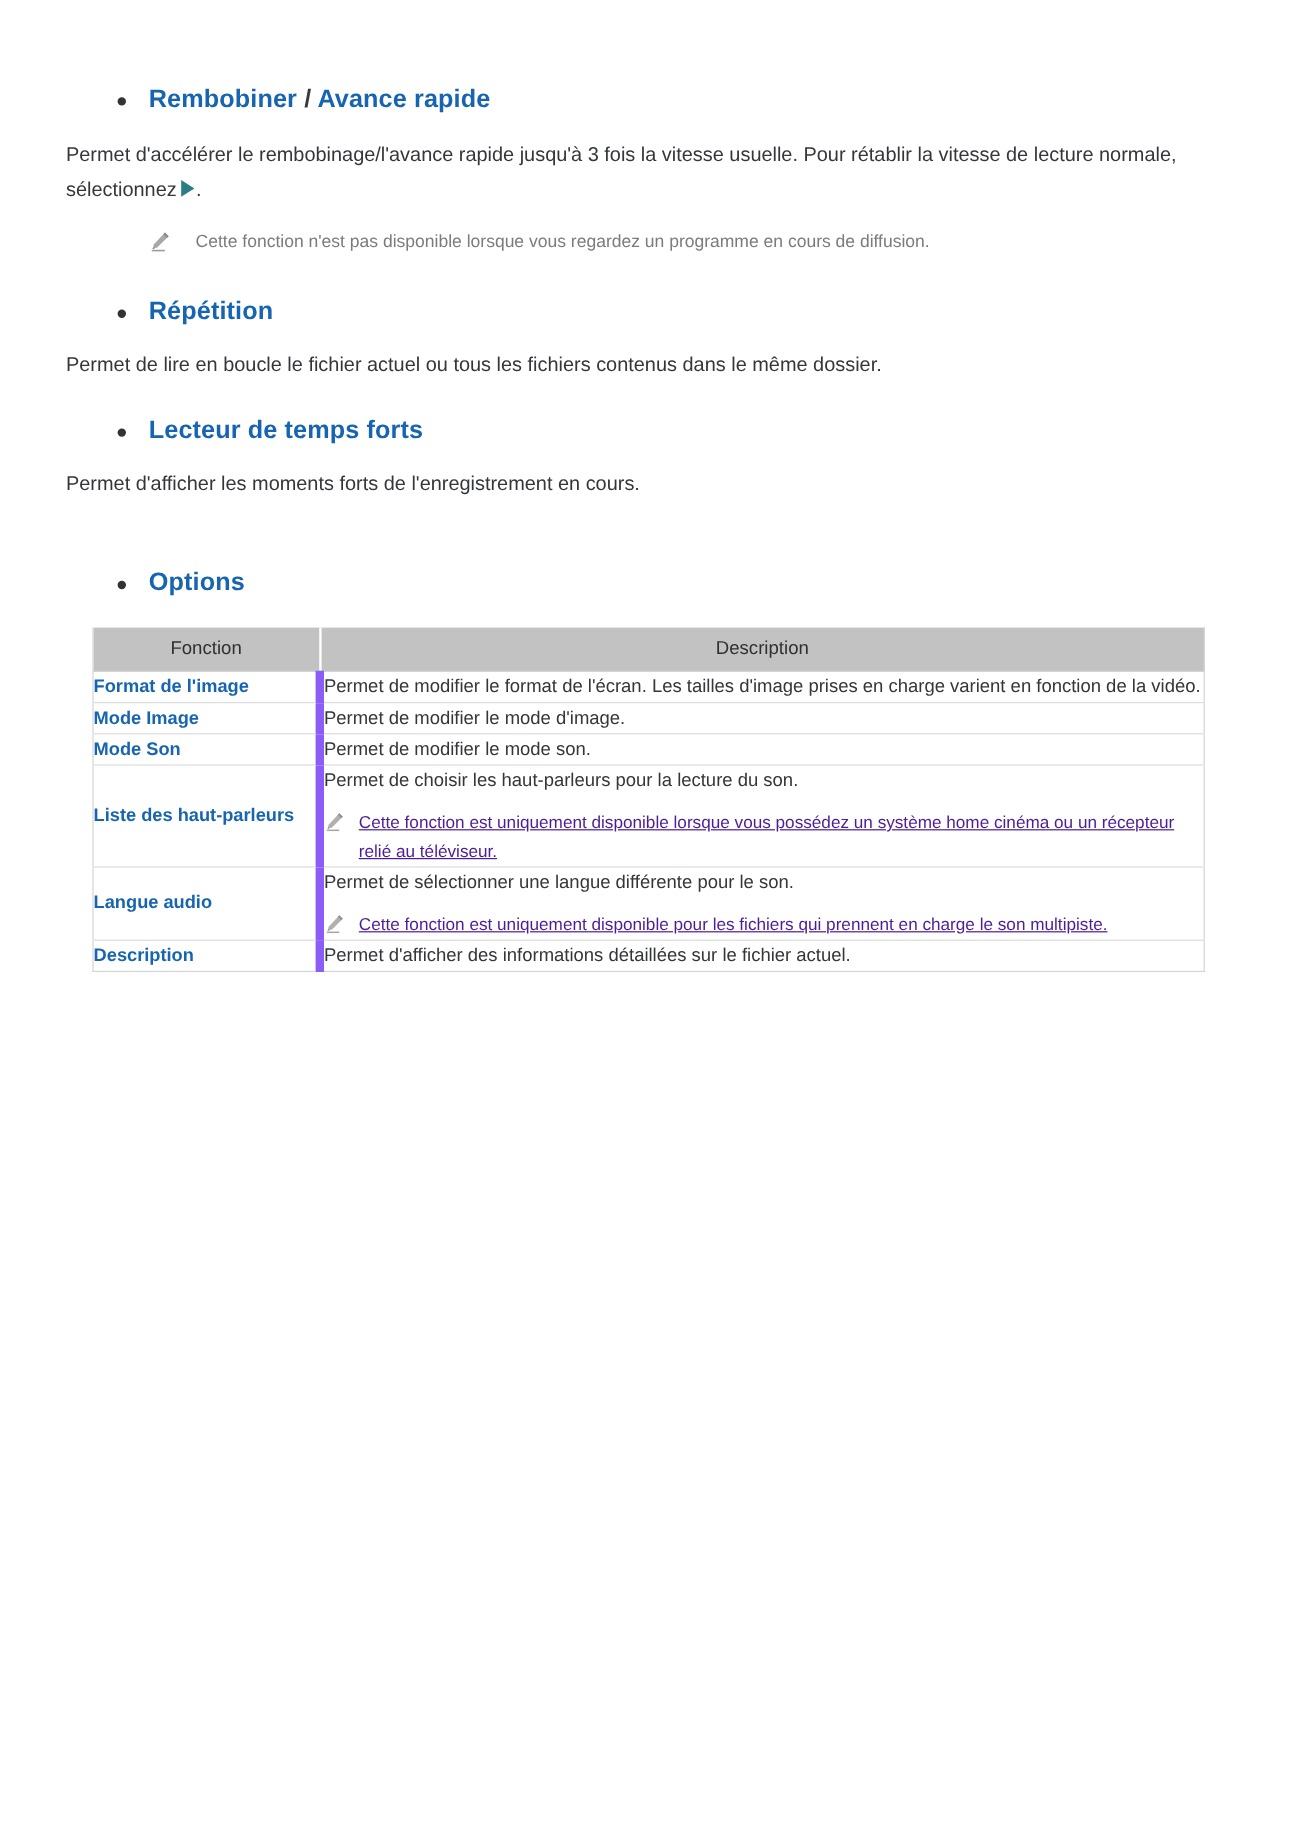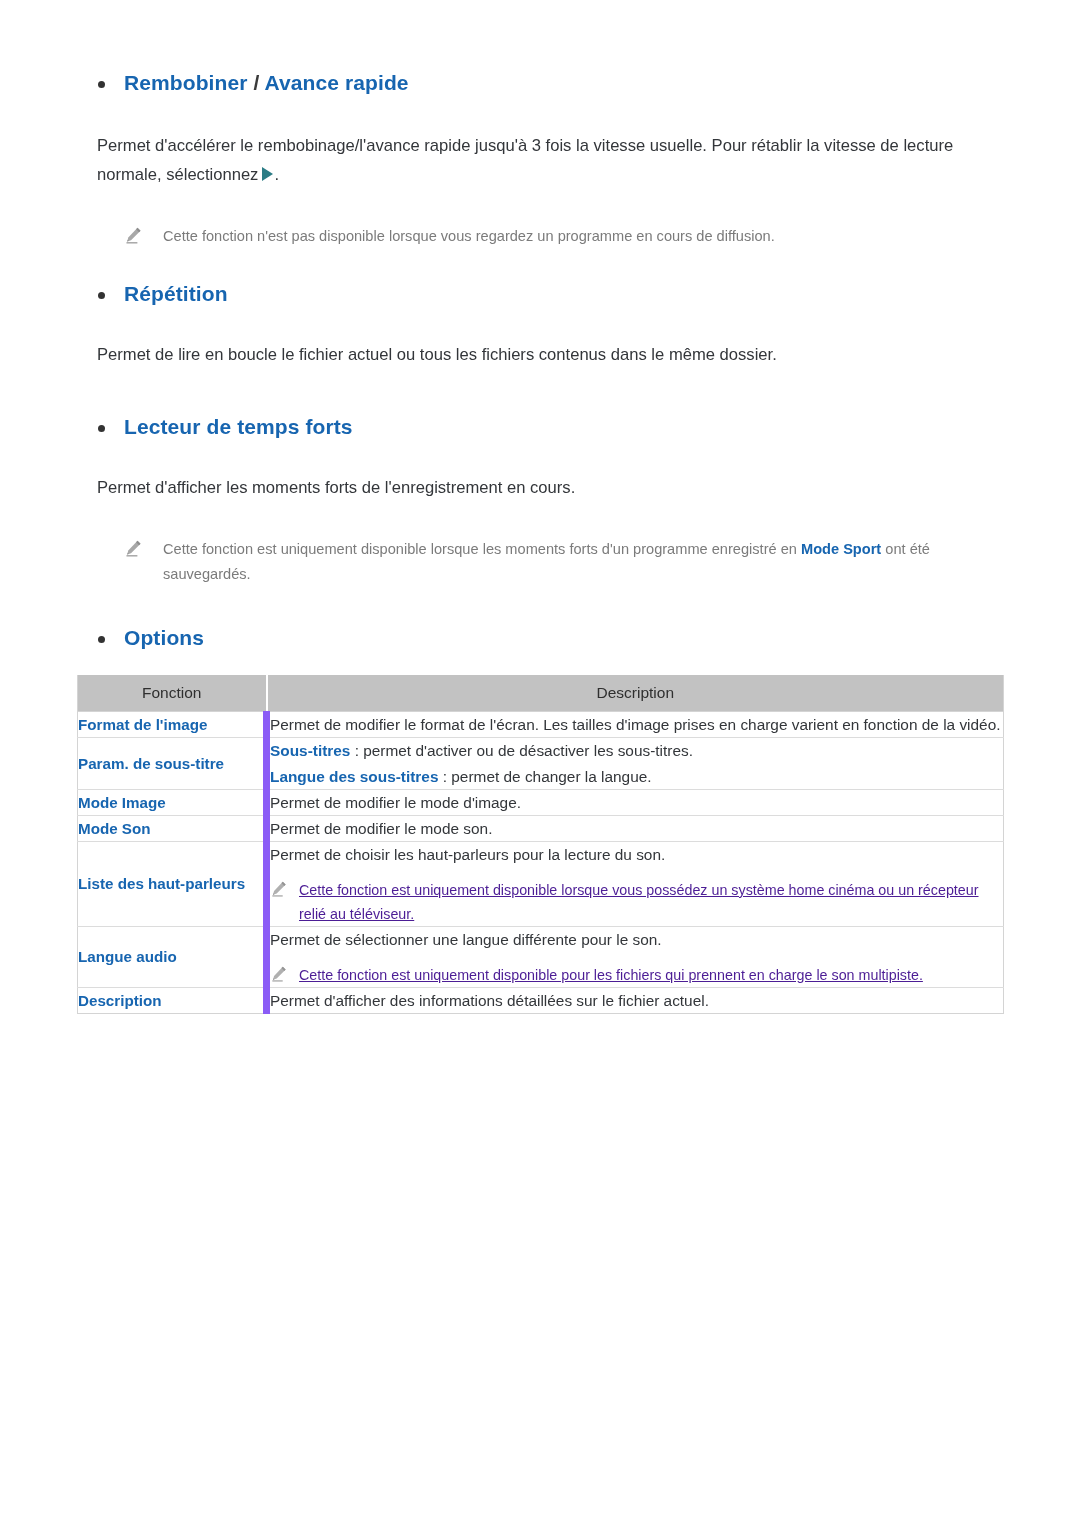--- a/index.html
+++ b/index.html
@@ -46,22 +46,22 @@
     color: #1765b0;
     margin: 0;
   }
   .bullet-heading .sep {
     color: #3a3a3a;
     font-weight: bold;
   }
 
   
   .body-text {
-    margin: 17px;
-    padding-left: 80px;
+    margin: 0;
+    padding-left: 55px;
     padding-right: 76px;
     font-size: 16.6px;
     line-height: 29px;
     color: #33363a;
   }
   .play-glyph {
     display: inline-block;
     width: 0;
     height: 0;
     border-left: 11px solid #2b7c85;
@@ -223,30 +223,20 @@
     <span class="dot"></span>
     <h2 class="bullet-heading">Lecteur de temps forts</h2>
   </div>
 
   <div class="sp-18"></div>
 
   <p class="body-text">Permet d'afficher les moments forts de l'enregistrement en cours.</p>
 
   <div class="sp-18"></div>
 
-  <div class="note">
-    <span class="pencil">
-      <svg viewBox="0 0 20 20" width="19" height="19" aria-hidden="true">
-        <path d="M14.2 1.9 L17.4 5.1 L7.4 15.1 L3.3 16.3 L4.5 12.2 Z" fill="#a8a8a8"></path>
-        <path d="M14.2 1.9 L17.4 5.1 L15.9 6.6 L12.7 3.4 Z" fill="#8d8d8d"></path>
-        <path d="M3.3 16.3 L4.9 15.8 L4.0 14.9 Z" fill="#6f6f6f"></path>
-        <rect x="2.6" y="17.0" width="11.5" height="1.4" fill="#9d9d9d"></rect>
-      </svg>
-    </span><span>Cette fonction est uniquement disponible lorsque les moments forts d'un programme enregistré en </span><b class="blue">Mode Sport</b><span> ont été sauvegardés.</span>
-  </div>
 
   <div class="sp-40"></div>
 
   <div class="bullet-block">
     <span class="dot"></span>
     <h2 class="bullet-heading">Options</h2>
   </div>
 
   <div class="sp-26"></div>
 
@@ -264,27 +254,20 @@
       </thead>
       <tbody>
 
         <tr>
           <td class="fn">Format de l'image</td>
           <td class="desc">
             <div class="line">Permet de modifier le format de l'écran. Les tailles d'image prises en charge varient en fonction de la vidéo.</div>
           </td>
         </tr>
 
-        <tr>
-          <td class="fn">Param. de sous-titre</td>
-          <td class="desc">
-            <div class="line"><b class="blue">Sous-titres</b><span> : permet d'activer ou de désactiver les sous-titres.</span></div>
-            <div class="line"><b class="blue">Langue des sous-titres</b><span> : permet de changer la langue.</span></div>
-          </td>
-        </tr>
 
         <tr>
           <td class="fn">Mode Image</td>
           <td class="desc">
             <div class="line">Permet de modifier le mode d'image.</div>
           </td>
         </tr>
 
         <tr>
           <td class="fn">Mode Son</td>

